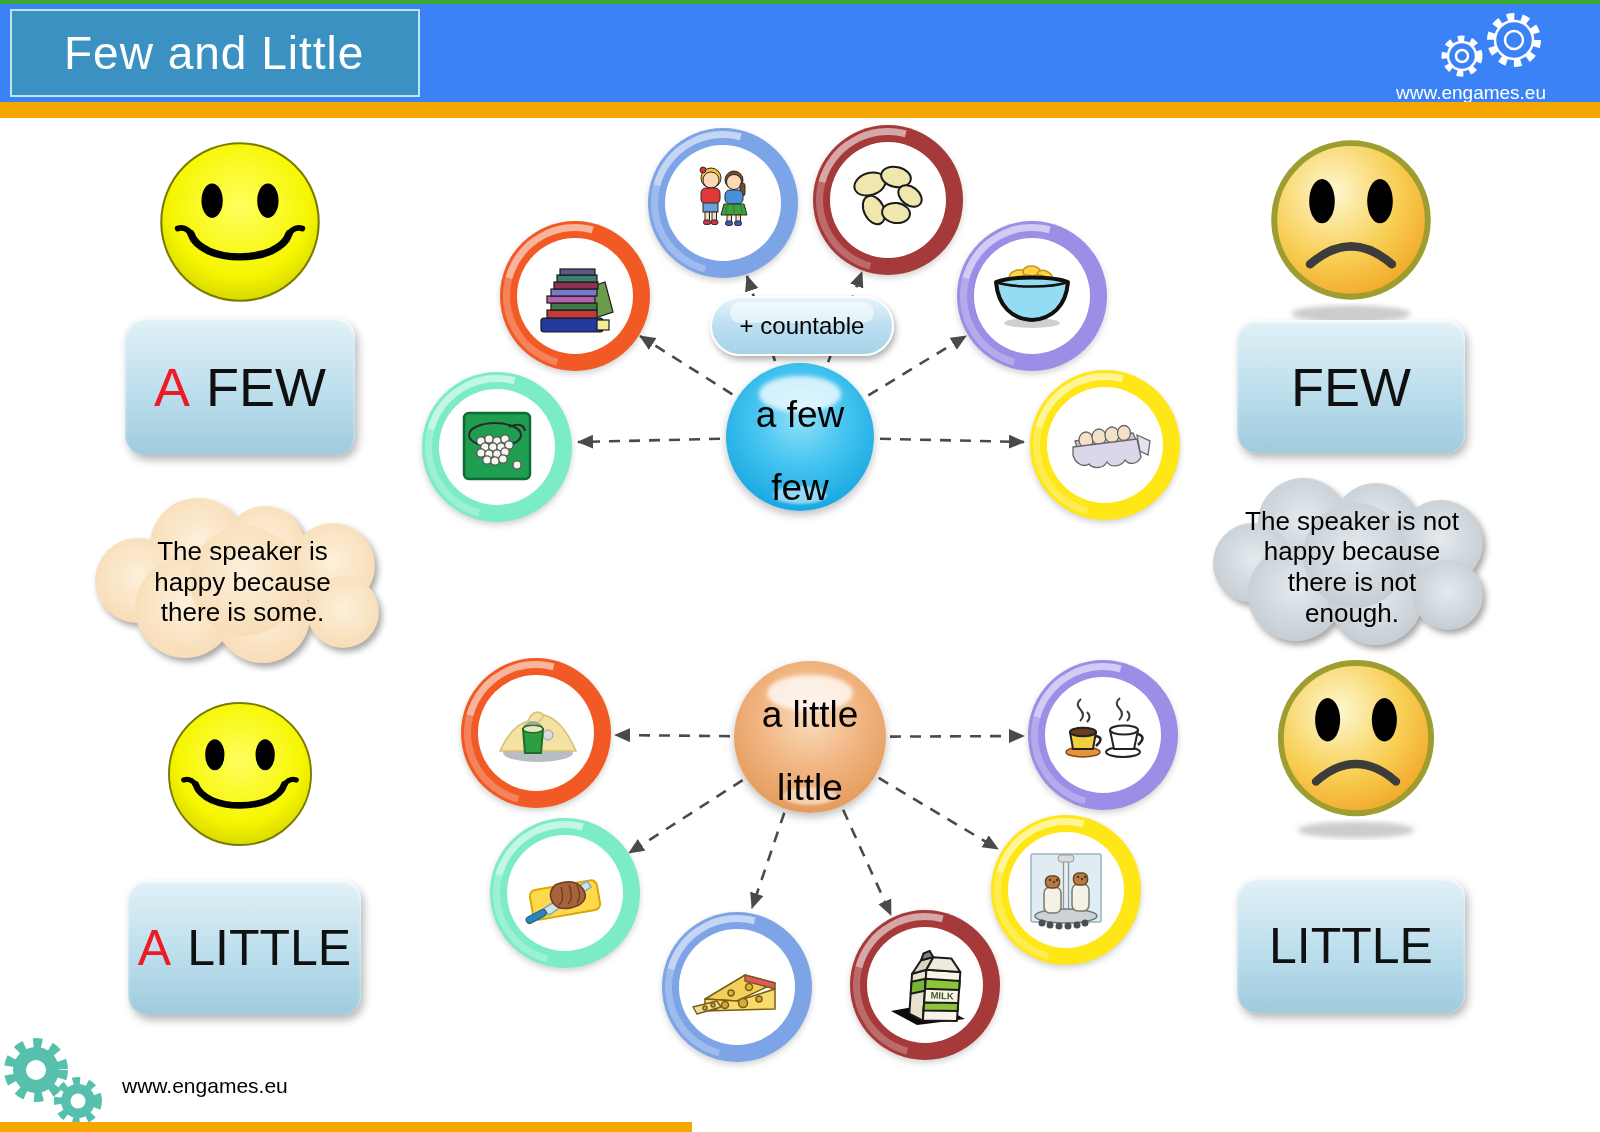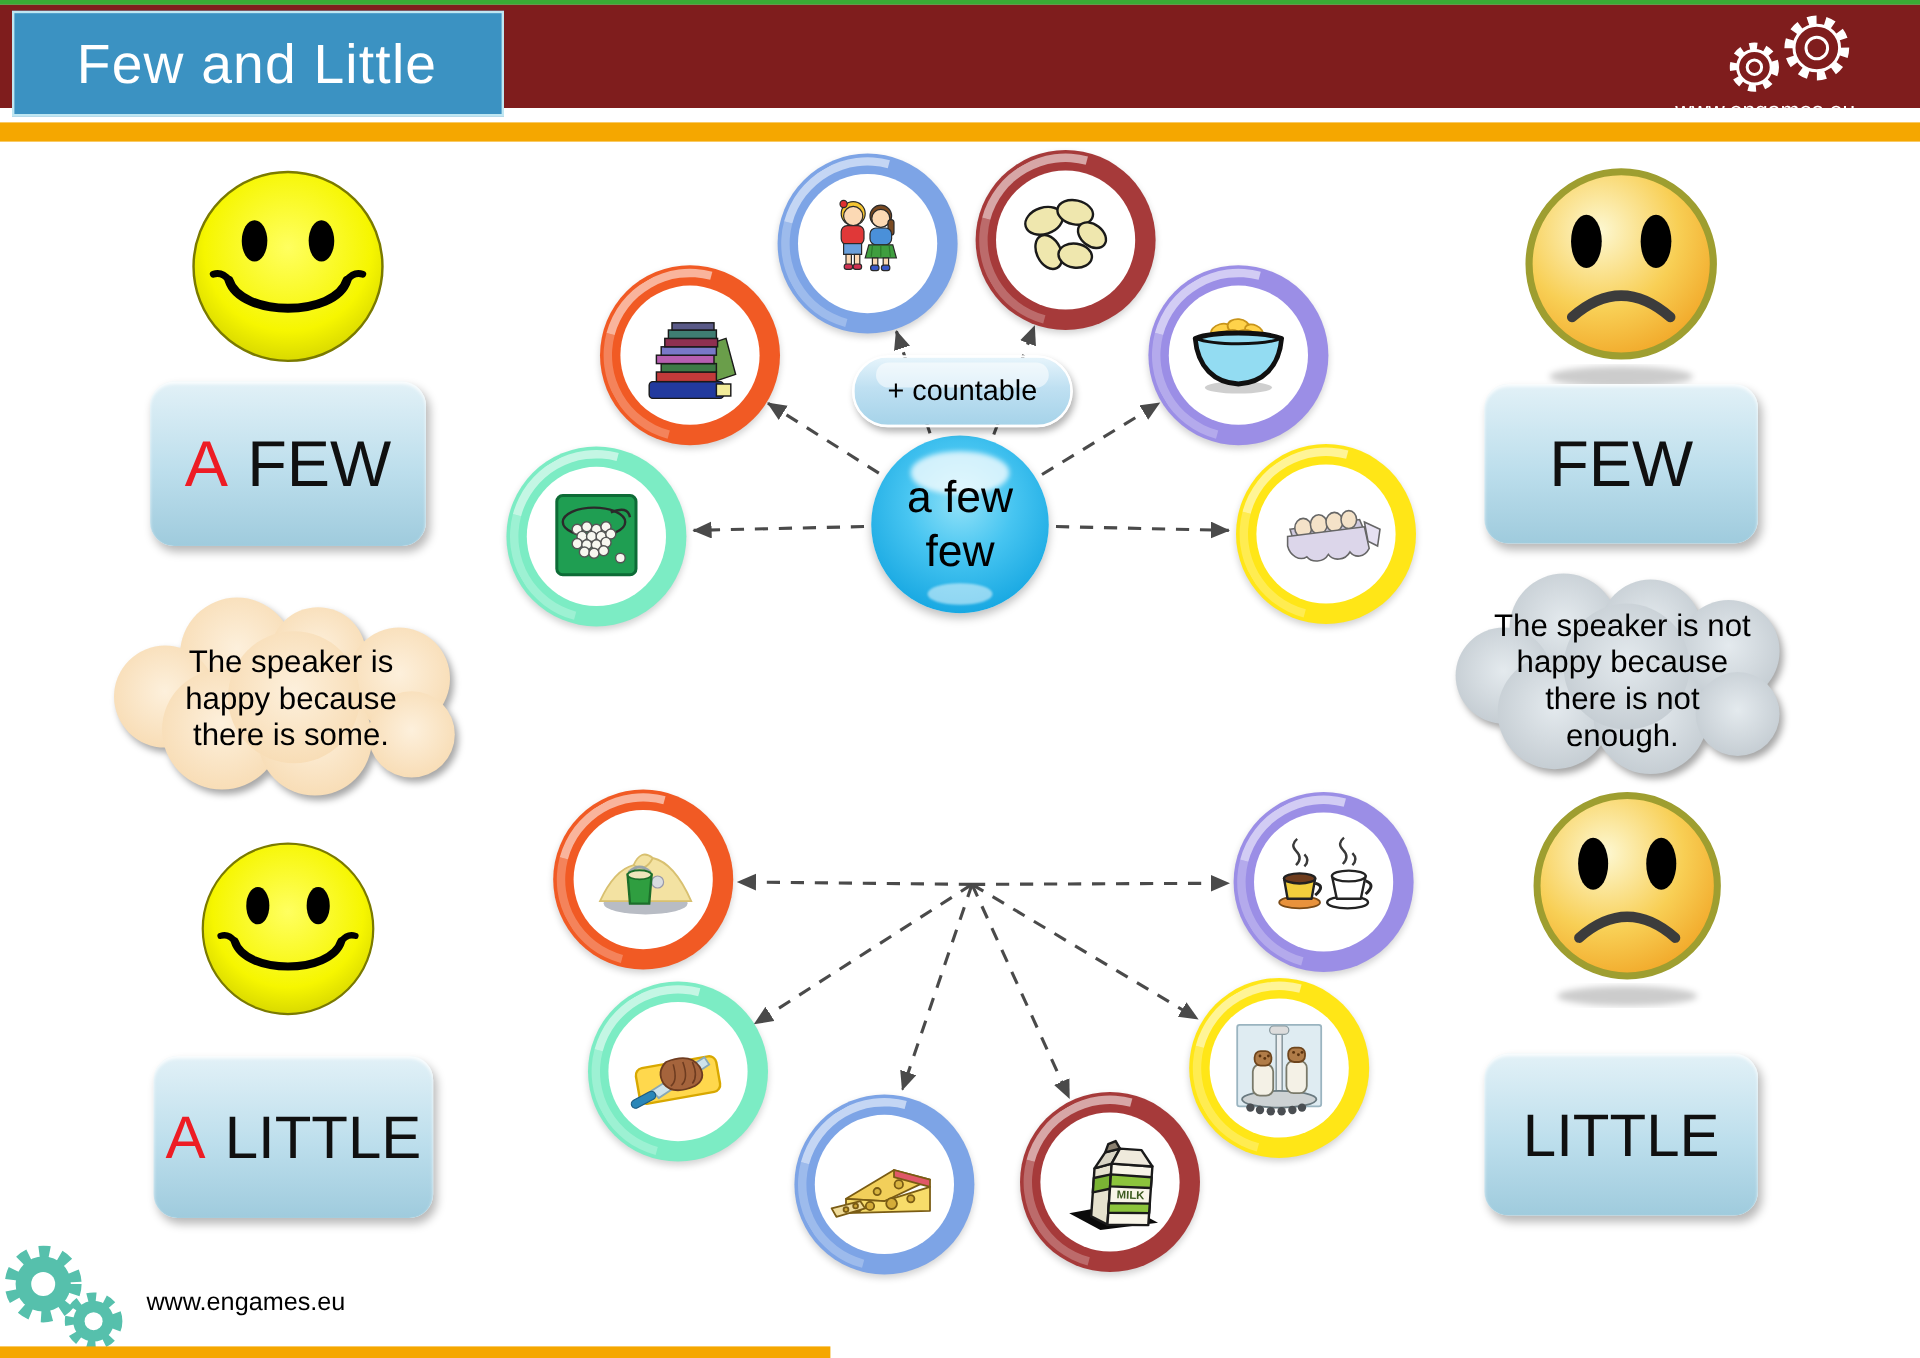--- a/index.html
+++ b/index.html
@@ -1,21 +1,21 @@
 <!DOCTYPE html>
 <html><head>
 <meta charset="utf-8">
 <style>
   html,body{margin:0;padding:0;background:#fff;}
   .canvas{position:relative;width:1600px;height:1132px;background:#fff;overflow:hidden;
           font-family:"Liberation Sans", sans-serif;color:#000;}
   .abs{position:absolute;}
   
   .top-line{position:absolute;left:0;top:0;width:1600px;height:4px;background:#3aaa35;}
-  .header-bar{position:absolute;left:0;top:4px;width:1600px;height:86px;background:#7f1d1d;}
+  .header-bar{position:absolute;left:0;top:4px;width:1600px;height:98px;background:#3b82f6;}
   .title-box{position:absolute;left:10px;top:5px;width:410px;height:88px;background:#3b92c2;
              border:2px solid #bfe7f2;display:flex;align-items:center;padding-left:52px;box-sizing:border-box;}
   .title-box span{font-size:46px;color:#fff;letter-spacing:1px;}
   .header-site{position:absolute;right:54px;top:78px;font-size:19px;color:#fff;}
   .stripe{position:absolute;left:0;top:102px;width:1600px;height:16px;background:#f5a700;}
   
   .panel{position:absolute;border-radius:20px;
          background:linear-gradient(#e2f1f7,#bcdeec 55%,#9fcbdd);
          box-shadow:3px 5px 8px rgba(0,0,0,.28), inset 0 2px 3px rgba(255,255,255,.9);
          display:flex;align-items:center;justify-content:center;font-size:54px;color:#101010;}
@@ -41,21 +41,21 @@
   
   .sphere{position:absolute;border-radius:50%;z-index:3;display:flex;flex-direction:column;
           align-items:center;justify-content:center;font-size:37px;line-height:1.22;color:#000;
           box-shadow:0 4px 8px rgba(0,0,0,.25);}
   .sphere.blue{background:radial-gradient(circle at 50% 38%, #90e1f8 0%, #47c5f1 38%, #18a8e2 78%, #0f96d2 100%);}
   .sphere.orange{background:radial-gradient(circle at 50% 38%, #f9dcba 0%, #f1b582 42%, #e39a5a 80%, #d88a48 100%);}
   .sphere::before{content:"";position:absolute;top:9%;left:22%;width:56%;height:24%;
           background:rgba(255,255,255,.75);border-radius:50%;filter:blur(2px);}
   .sphere::after{content:"";position:absolute;bottom:5%;left:32%;width:36%;height:12%;
           background:rgba(255,255,255,.5);border-radius:50%;filter:blur(1px);}
-  .sphere span{z-index:1;}
+  .sphere span{z-index:1;margin-top:28px;}
   
   .pill{position:absolute;border-radius:32px;z-index:3;display:flex;align-items:center;justify-content:center;
         font-size:24px;color:#000;border:2px solid #fff;box-shadow:2px 4px 6px rgba(0,0,0,.3);}
   .pill.blue{background:linear-gradient(#e6f4fb,#bfe0f2 45%,#a6d3e9);}
   .pill.orange{background:linear-gradient(#ffd84d,#f9b410 55%,#f2a300);}
   .pill::before{content:"";position:absolute;top:4px;left:10%;width:80%;height:38%;
         background:rgba(255,255,255,.55);border-radius:20px;}
   .pill span{z-index:1;}
   
   .footer-site{position:absolute;left:122px;top:1074px;font-size:21px;color:#000;}
@@ -428,20 +428,24 @@
         <circle cx="38" cy="42" r="1.2" fill="#5a3310"></circle>
         <circle cx="41" cy="40" r="1.2" fill="#5a3310"></circle>
       <rect x="56" y="44" width="17" height="27" rx="6" fill="#f4f1e6" stroke="#7a7a6a" stroke-width="1.5"></rect>
       <rect x="57.5" y="33" width="14" height="12" rx="5" fill="#b07c48" stroke="#6e451c" stroke-width="1.5"></rect>
       <circle cx="62" cy="37" r="1.2" fill="#5a3310"></circle>
         <circle cx="66" cy="39" r="1.2" fill="#5a3310"></circle>
         <circle cx="69" cy="37" r="1.2" fill="#5a3310"></circle>
     </svg>
   </div>
 
+  <div class="sphere orange" style="left:734px;top:661px;width:152px;height:152px">
+    <span>a little</span>
+    <span>little</span>
+  </div>
 
 
   <svg class="abs" style="left:0;top:1038px;width:115px;height:90px" viewBox="0 0 115 90">
     <circle cx="36" cy="32" r="26" fill="none" stroke="#56c0ac" stroke-width="12" stroke-dasharray="8.5 8.5"></circle>
     <circle cx="36" cy="32" r="23" fill="#56c0ac"></circle>
       <circle cx="36" cy="32" r="10" fill="#fff"></circle>
     <circle cx="78" cy="63" r="19" fill="none" stroke="#56c0ac" stroke-width="10" stroke-dasharray="7 7"></circle>
     <circle cx="78" cy="63" r="17" fill="#56c0ac"></circle>
       <circle cx="78" cy="63" r="7.5" fill="#fff"></circle>
   </svg>

